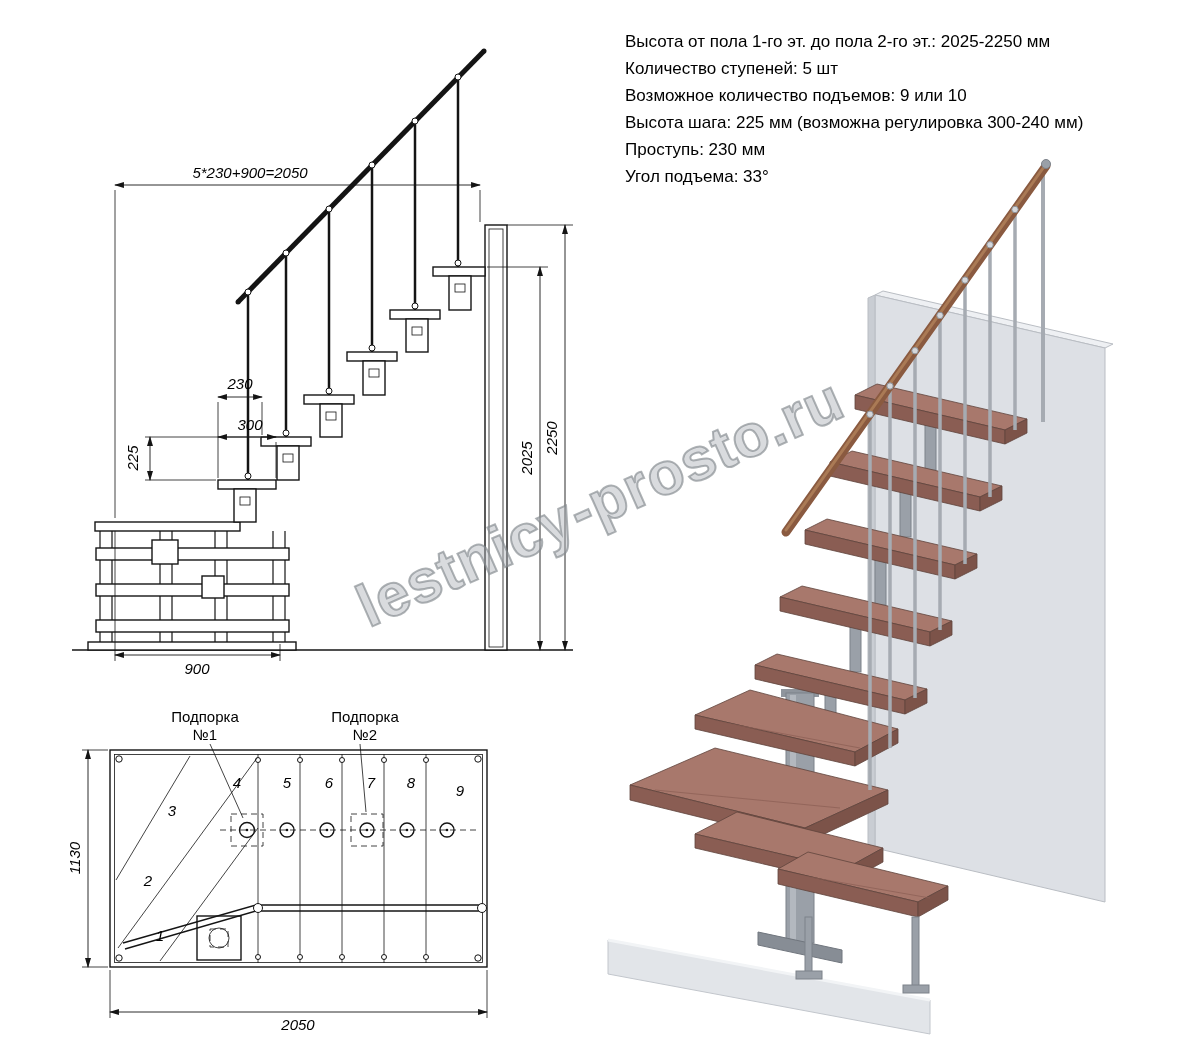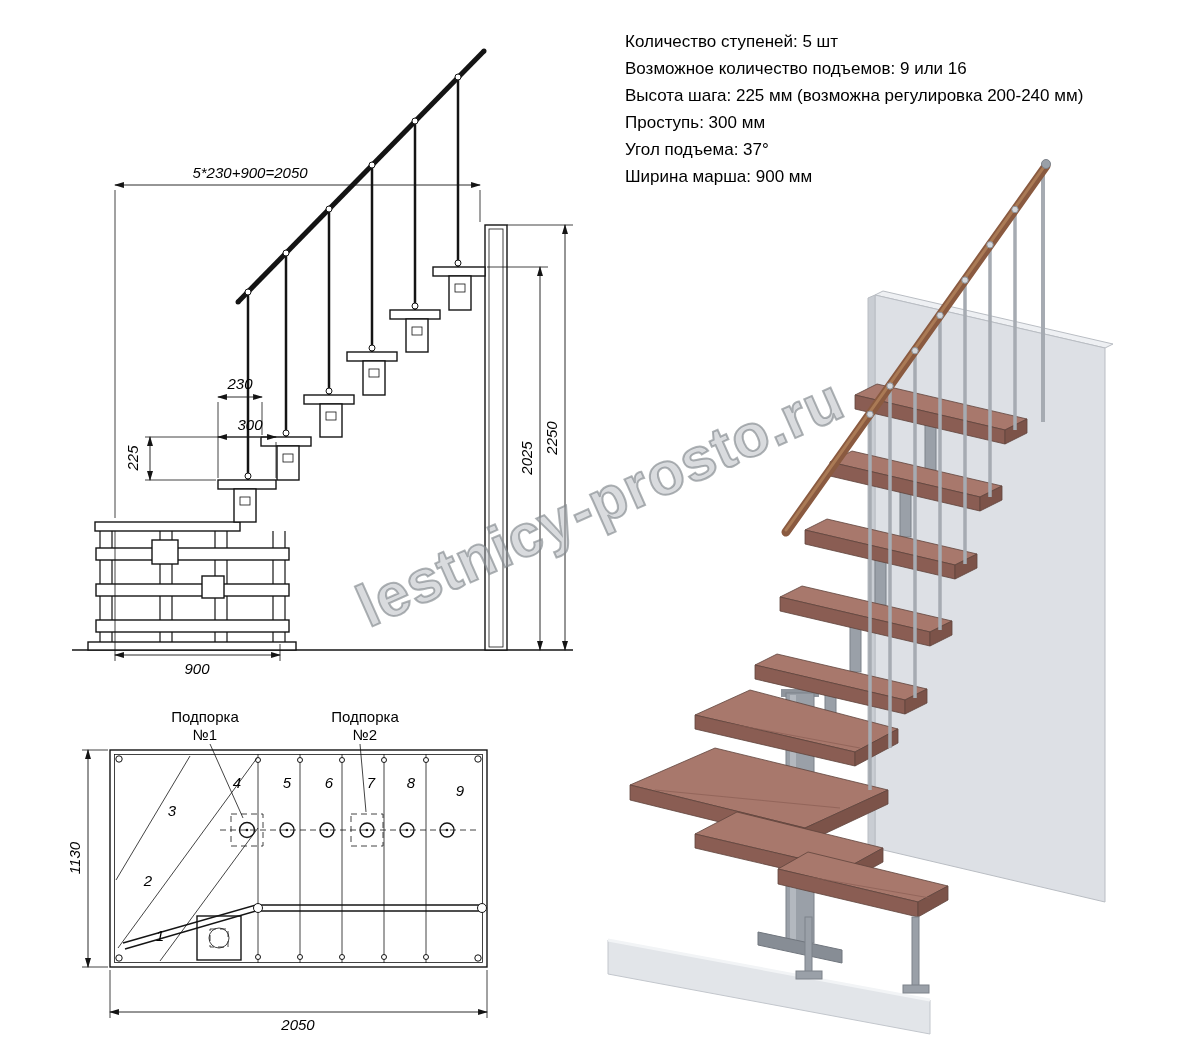--- a/index.html
+++ b/index.html
@@ -23,26 +23,26 @@
   #watermark{left:300px;top:468px;width:600px;text-align:center;
      transform:rotate(-24deg);font-weight:bold;font-size:60px;letter-spacing:1px;
      color:rgba(170,176,182,0.45);-webkit-text-stroke:2px rgba(130,136,142,0.65);}
 </style>
 </head>
 <body>
 
 <div id="page">
 
   <div id="specs" class="abs">
+    <div class="spec-line">Высота от пола 1-го эт. до пола 2-го эт.: 2025-2250 мм</div>
     <div class="spec-line">Количество ступеней: 5 шт</div>
-    <div class="spec-line">Возможное количество подъемов: 9 или 16</div>
-    <div class="spec-line">Высота шага: 225 мм (возможна регулировка 200-240 мм)</div>
-    <div class="spec-line">Проступь: 300 мм</div>
-    <div class="spec-line">Угол подъема: 37°</div>
-    <div class="spec-line">Ширина марша: 900 мм</div>
+    <div class="spec-line">Возможное количество подъемов: 9 или 10</div>
+    <div class="spec-line">Высота шага: 225 мм (возможна регулировка 300-240 мм)</div>
+    <div class="spec-line">Проступь: 230 мм</div>
+    <div class="spec-line">Угол подъема: 33°</div>
   </div>
 
   <svg class="abs" style="left:60px;top:30px;" width="540" height="680" viewBox="0 0 540 680">
     <defs>
       <marker id="arr1" viewBox="0 0 10 6" refX="9" refY="3" markerWidth="11" markerHeight="7" orient="auto-start-reverse">
         <path d="M0,0 L10,3 L0,6 Z" fill="#141414"></path>
       </marker>
     </defs>
 
     <line x1="12" y1="620" x2="513" y2="620" class="dlnf" stroke-width="2"></line>

